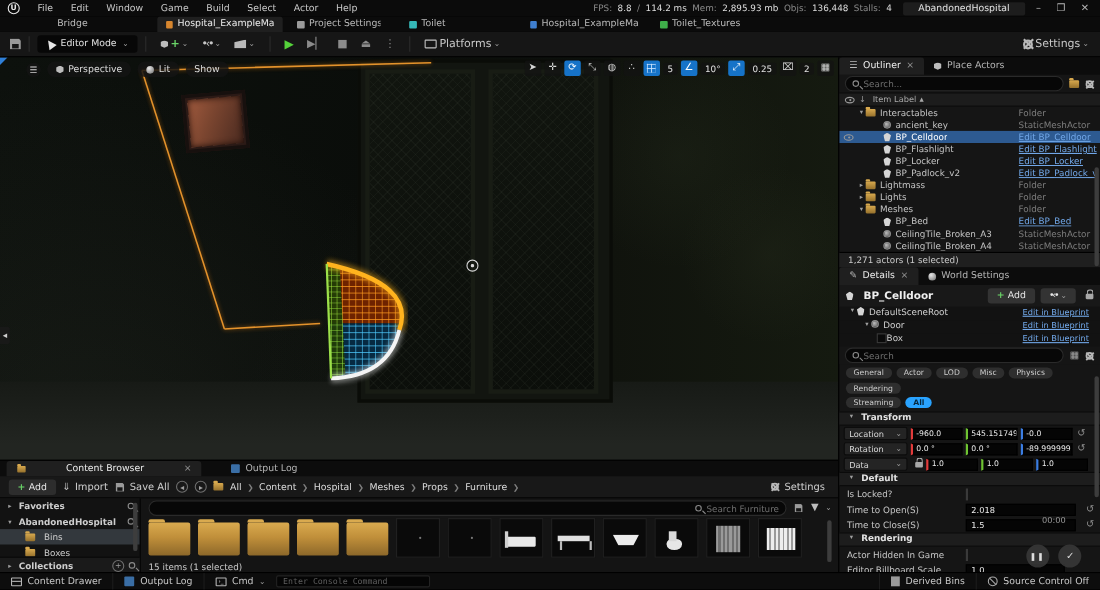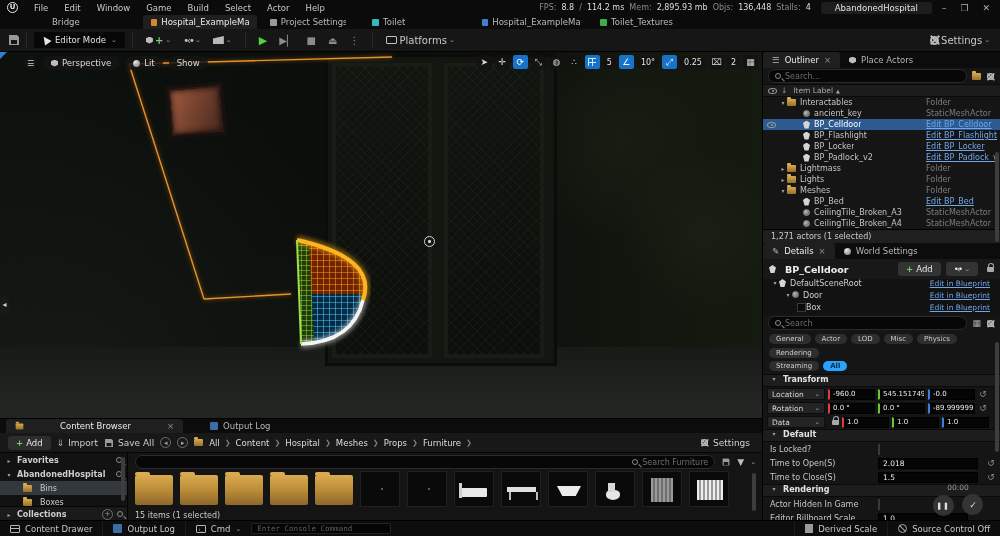--- a/index.html
+++ b/index.html
@@ -117,21 +117,21 @@
   .t-label { background:#242424; border:1px solid #0c0c0c; border-radius:2px; height:12px; display:flex; align-items:center; gap:4px; padding:0 4px; font-size:7.5px; color:#d8d8d8; width:58px; flex:none; }
   .tfield { background:#050505; border:1px solid #000; border-left:2px solid var(--c); height:11px; font-size:7px; color:#ececec; display:flex; align-items:center; padding:0 3px; width:47px; overflow:hidden; white-space:nowrap; }
   .reset { color:#8e8e8e; font-size:9px; width:10px; text-align:center; }
   .d-row { height:14px; display:flex; align-items:center; padding:0 7px; font-size:8px; color:#c6c6c6; position:relative; }
   .d-row .val { position:absolute; left:115px; }
   .cbox { width:9px; height:9px; background:#0a0a0a; border:1px solid #3a3a3a; }
   .dfield { background:#050505; border:1px solid #000; height:11px; width:100px; font-size:7.5px; color:#ececec; display:flex; align-items:center; padding:0 4px; }
   .d-row .reset { position:absolute; right:4px; }
   .vscroll { position:absolute; width:4px; border-radius:2px; background:#3d3d3d; }
   .toast { position:absolute; right:6px; bottom:4px; width:72px; text-align:center; z-index:6; }
-  .toast .time { font-size:7.5px; color:#9a9a9a; margin-bottom:2px; }
+  .toast .time { font-size:7.5px; color:#9a9a9a; margin-bottom:18px; }
   .tbtn { width:21px; height:21px; border-radius:50%; background:rgba(58,58,58,.85); display:inline-flex; align-items:center; justify-content:center; color:#dedede; font-size:9px; margin:0 3px; }
 
   
   #cbrowser { left:0; top:418px; width:762px; height:102px; background:#141414; border-top:1px solid #000; }
   .cb-tabs { height:14px; background:#0c0c0c; display:flex; align-items:flex-end; padding-left:6px; gap:4px; }
   .cb-toolbar { height:20px; background:#181818; display:flex; align-items:center; gap:6px; padding:0 8px; border-bottom:1px solid #050505; }
   .crumb { display:flex; align-items:center; gap:5px; font-size:8.5px; color:#dcdcdc; }
   .crumb .sep { color:#7f7f7f; font-size:7px; }
   .circ-btn { width:11px; height:11px; border:1px solid #6f6f6f; border-radius:50%; color:#9f9f9f; font-size:7px; display:flex; align-items:center; justify-content:center; }
   #cb-left { position:absolute; left:0; top:34px; width:128px; height:68px; background:#121212; border-right:1px solid #040404; overflow:hidden; }
@@ -754,19 +754,19 @@
     <span style="width:10px;height:8px;border:1px solid #b5b5b5;border-radius:1px;font-size:5px;line-height:7px;text-align:center;display:inline-block;">›_</span>
     <span>Cmd</span>
     <span class="chev">⌄</span>
   </div>
   <div class="console-input">
     <span>Enter Console Command</span>
   </div>
   <div class="grow"></div>
   <div class="sb-item" style="border-right:none;border-left:1px solid #1c1c1c;">
     <span style="width:8px;height:9px;background:#9a9a9a;display:inline-block;"></span>
-    <span>Derived Scale</span>
+    <span>Derived Bins</span>
   </div>
   <div class="sb-item" style="border-right:none;border-left:1px solid #1c1c1c;">
     <span class="nosc"></span>
     <span>Source Control Off</span>
   </div>
 </div>
 
 </body></html>

